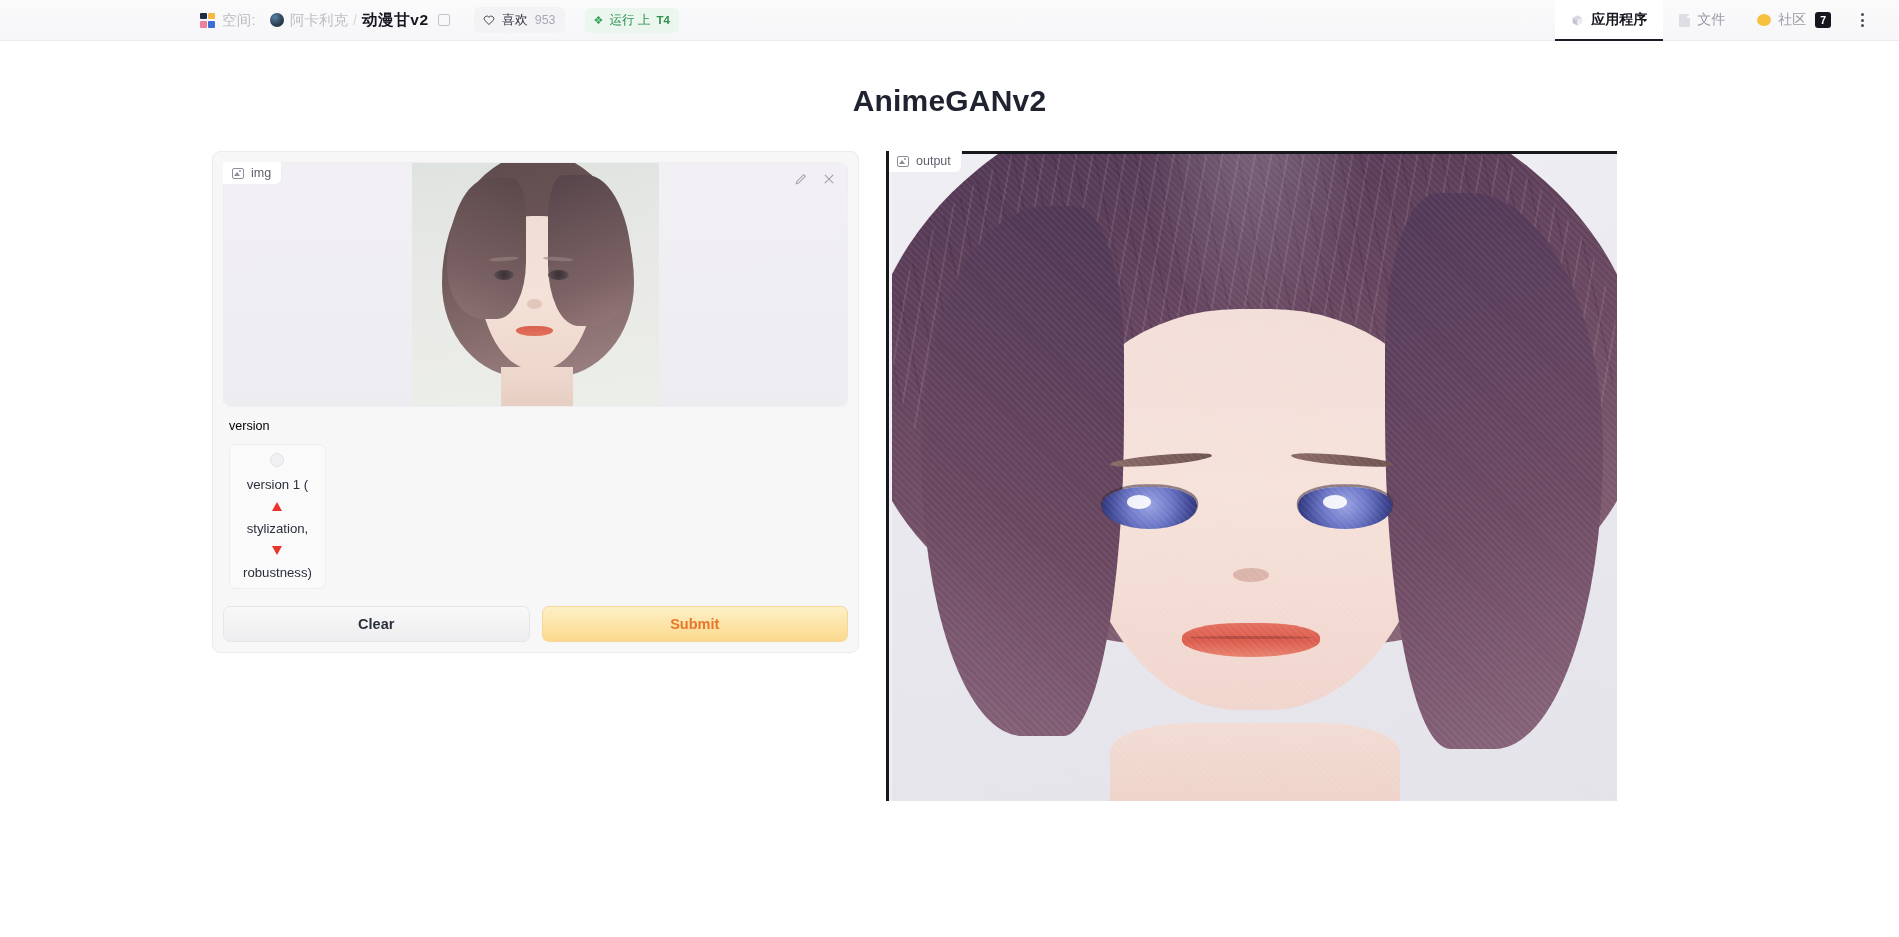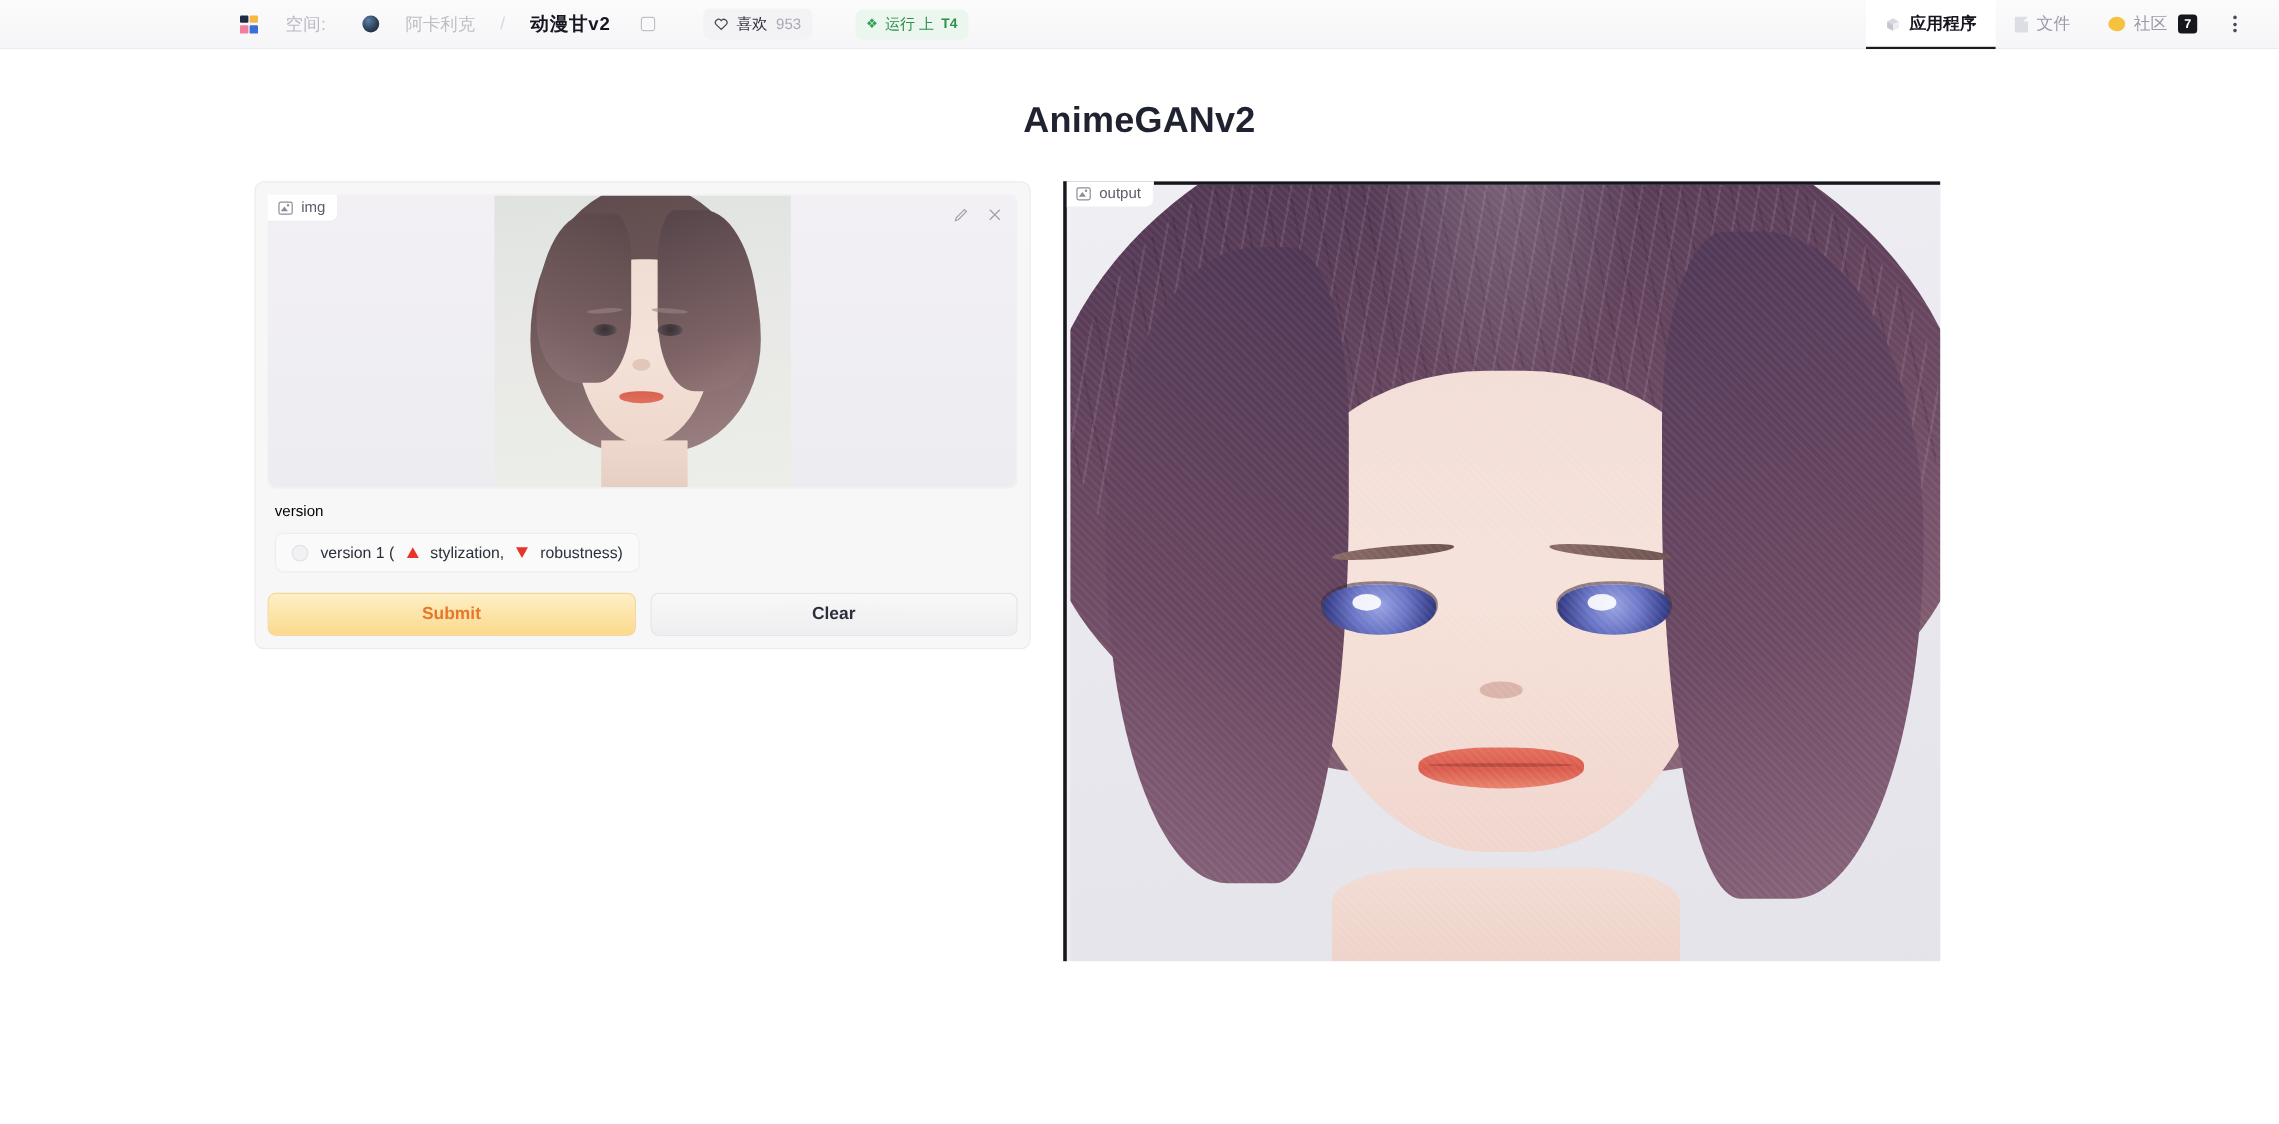--- a/index.html
+++ b/index.html
@@ -21,21 +21,21 @@
     background: linear-gradient(180deg, #fbfbfc 0%, #f6f6f8 100%);
     border-bottom: 1px solid #ebebee;
     display: flex;
     align-items: center;
     padding: 0 22px 0 200px;
   }
 
   .hdr-left {
     display: flex;
     align-items: center;
-    gap: 16px;
+    gap: 0;
     flex: 0 0 auto;
   }
 
   .spaces-icon {
     width: 15px; height: 15px;
     display: grid;
     grid-template-columns: 1fr 1fr;
     grid-template-rows: 1fr 1fr;
     gap: 1.5px;
     margin-right: 7px;
@@ -387,20 +387,21 @@
     align-items: center;
     gap: 10px;
     background: #fafafb;
     border: 1px solid #eeeef1;
     border-radius: 7px;
     padding: 8px 13px;
     font-size: 13.2px;
     color: #2b2f3b;
     cursor: pointer;
     white-space: nowrap;
+    flex-direction: column;
   }
   .radio-dot {
     width: 14px; height: 14px;
     border-radius: 50%;
     background: #f1f1f4;
     border: 1px solid #e2e2e7;
     flex: 0 0 auto;
   }
   .radio-opt.sel .radio-dot {
     background: #2f6bf2;
@@ -679,22 +680,22 @@
             <span class="tri-up"></span>
             <span> stylization, </span>
             <span class="tri-dn"></span>
             <span> robustness)</span>
           </label>
 
         </div>
       </div>
 
       <div class="btn-row">
+        <div class="btn btn-clear">Clear</div>
         <div class="btn btn-submit">Submit</div>
-        <div class="btn btn-clear">Clear</div>
       </div>
     </div>
 
     <div class="output-card">
       <div class="out-stage">
         <div class="out-top-edge"></div>
 
         <div class="block-label">
           <span class="img-glyph"></span>
           <span>output</span>

